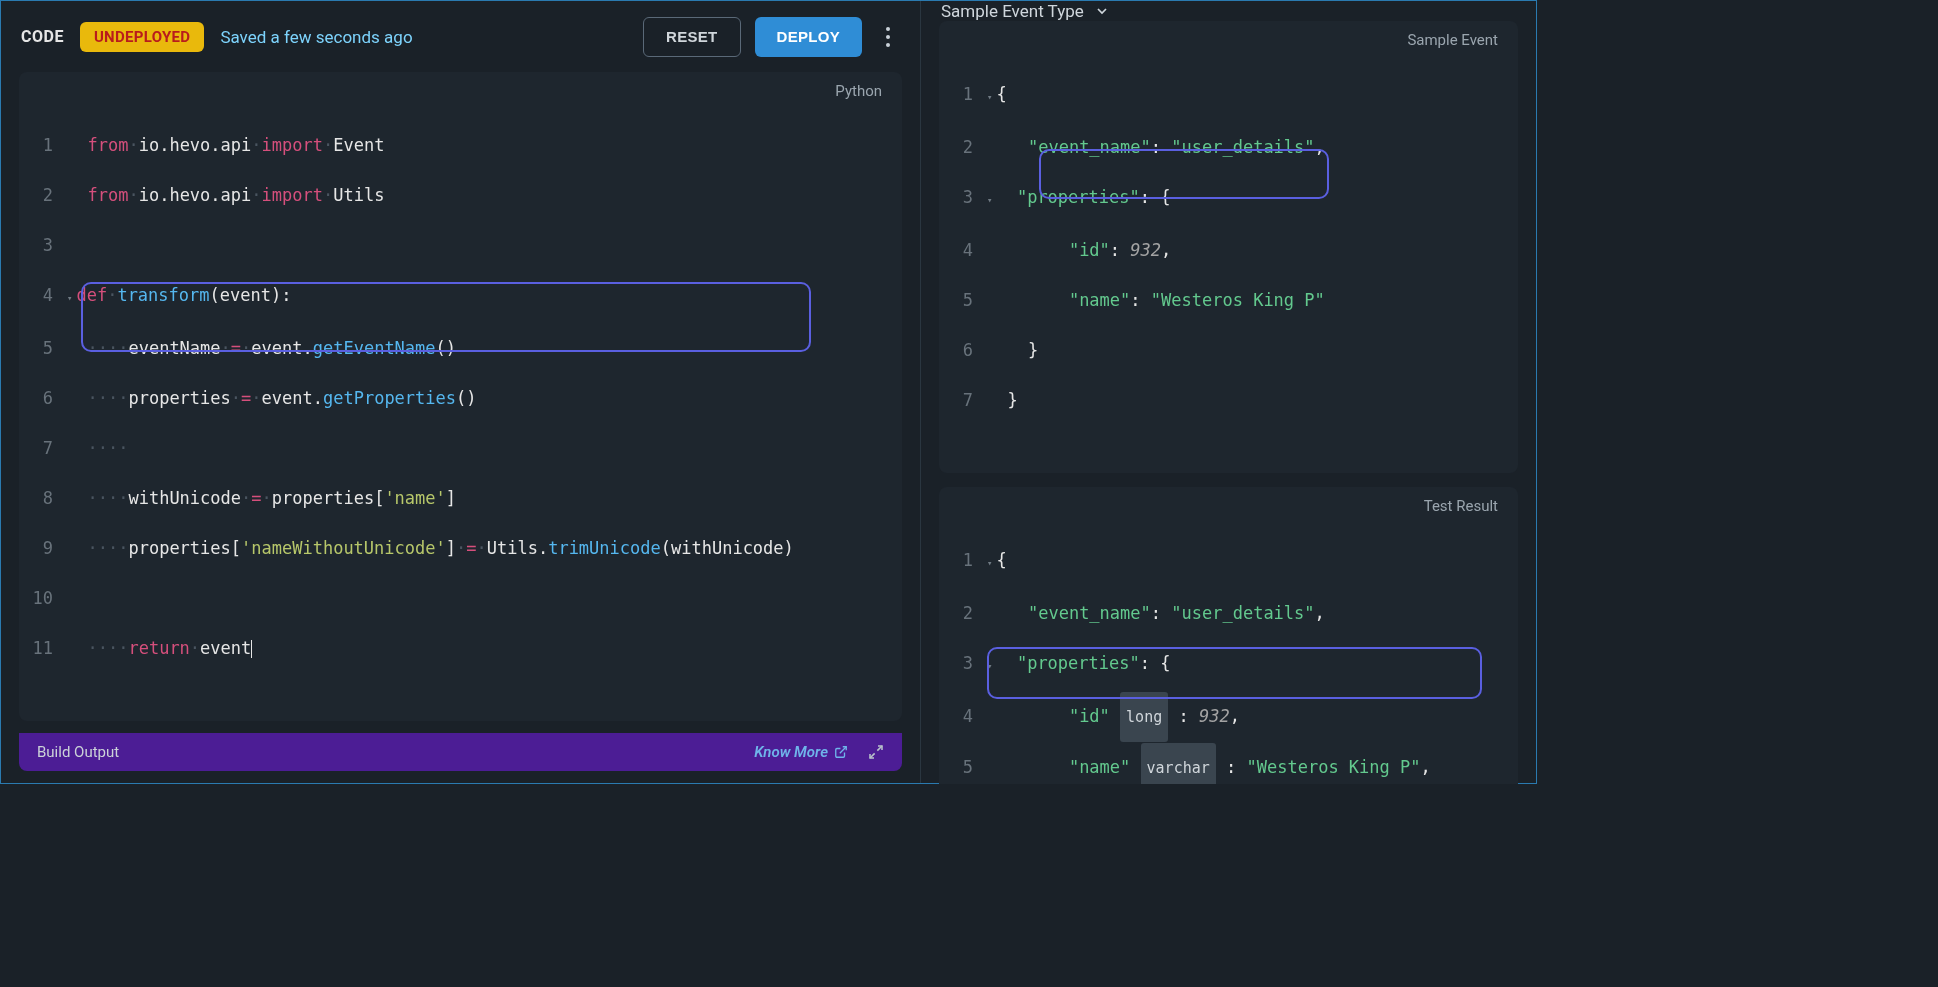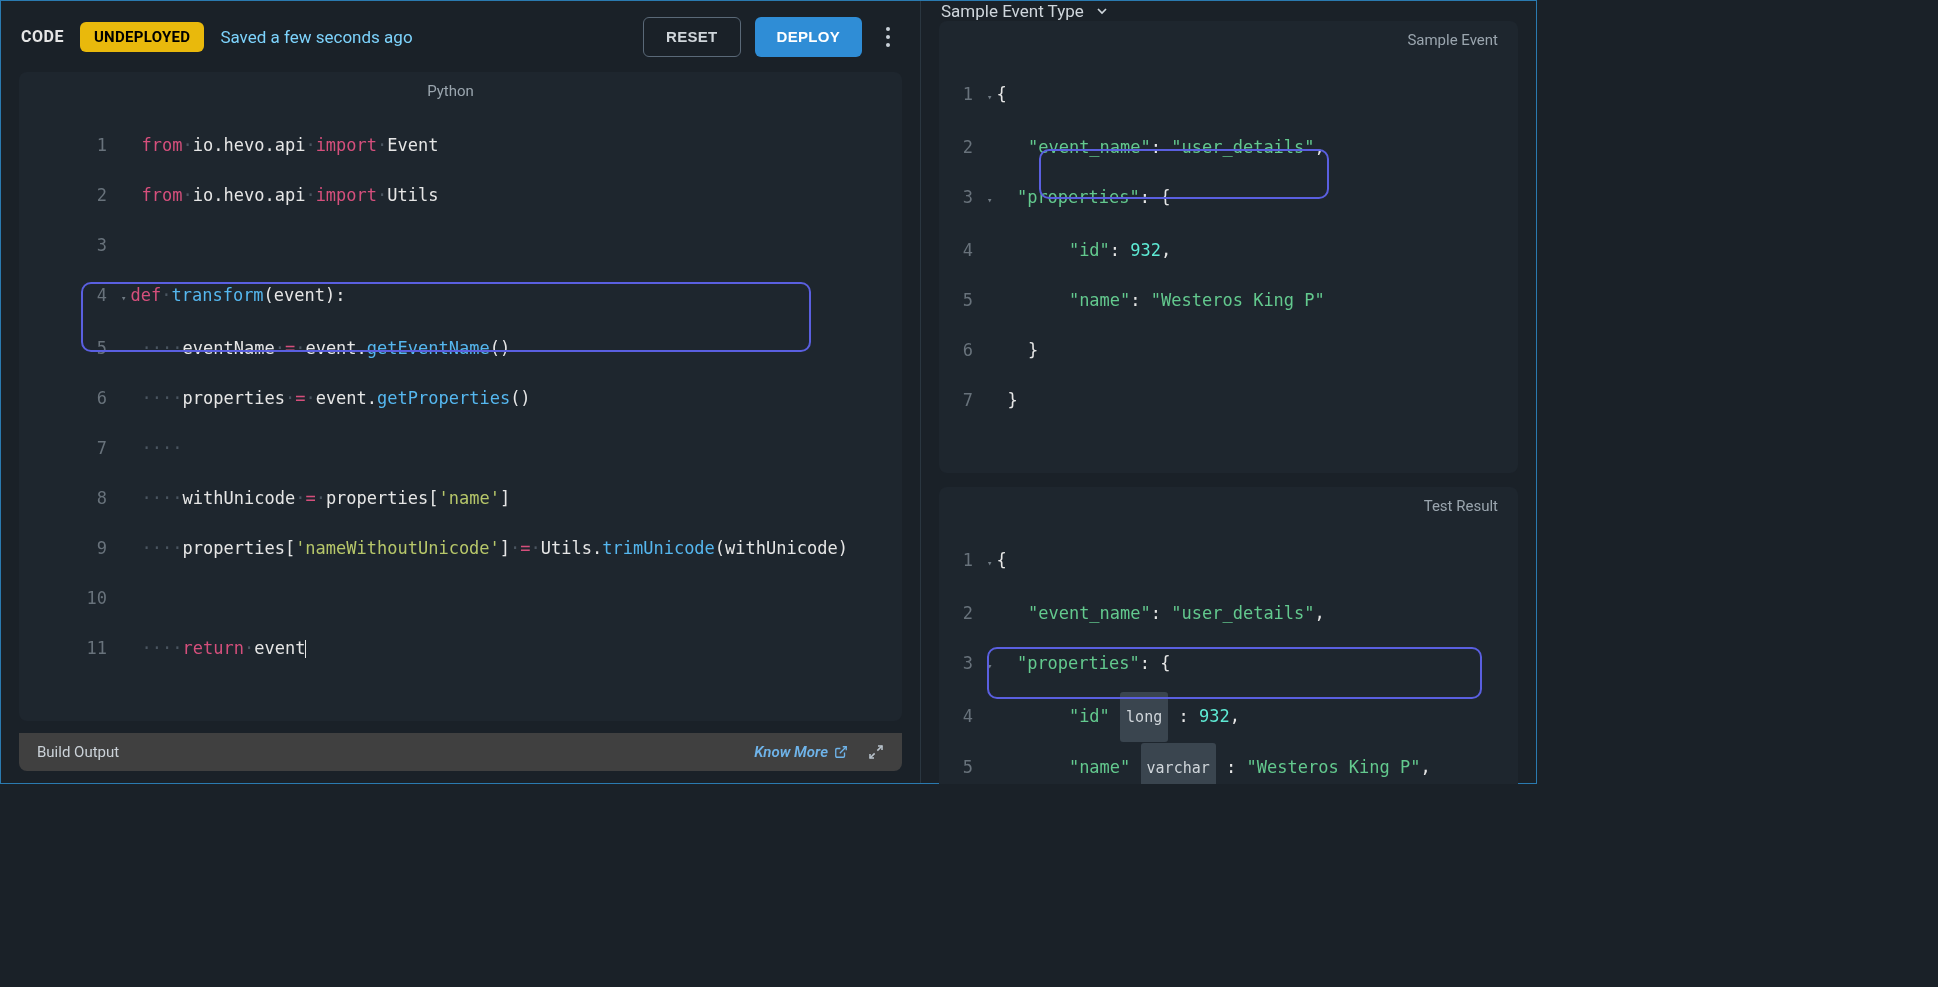--- a/index.html
+++ b/index.html
@@ -4,21 +4,21 @@
 <style>
   * { margin:0; padding:0; box-sizing:border-box; }
   html,body { width:1537px; height:784px; background:#1a2128; font-family:-apple-system,BlinkMacSystemFont,'Segoe UI',Roboto,sans-serif; color:#c9d1d9; overflow:hidden; }
   .app { display:flex; height:784px; width:1537px; border:1px solid #2a7ab0; }
   .left { flex:0 0 920px; display:flex; flex-direction:column; border-right:1px solid #2a3640; }
   .right { flex:1; display:flex; flex-direction:column; }
   .toolbar { height:72px; display:flex; align-items:center; padding:0 20px; gap:16px; }
   .toolbar-l { display:flex; align-items:center; gap:16px; }
   .toolbar-r { margin-left:auto; display:flex; align-items:center; gap:14px; }
   .code-label { font-weight:700; letter-spacing:.5px; color:#e6e6e6; font-size:16px; }
-  .badge { background:#e9b90c; color:#000000; font-weight:700; padding:6px 14px; border-radius:6px; font-size:15px; letter-spacing:.3px; }
+  .badge { background:#e9b90c; color:#b91c1c; font-weight:700; padding:6px 14px; border-radius:6px; font-size:15px; letter-spacing:.3px; }
   .saved { color:#7dd3fc; font-size:17px; }
   .btn { height:40px; padding:0 22px; border-radius:6px; font-weight:700; font-size:15px; letter-spacing:.3px; display:flex; align-items:center; cursor:pointer; border:none; }
   .btn-outline { background:transparent; border:1px solid #5a6978; color:#d0d6db; }
   .btn-primary { background:#2f8dd6; color:#fff; }
   .kebab { width:24px; display:flex; flex-direction:column; gap:4px; align-items:center; justify-content:center; cursor:pointer; }
   .kebab span { width:4px; height:4px; border-radius:50%; background:#c9d1d9; }
   .dropdown { color:#cfd6dc; font-size:17px; display:flex; align-items:center; gap:10px; cursor:pointer; }
   .chev { display:inline-block; }
   .expand-ic { width:20px; height:20px; cursor:pointer; }
 
@@ -32,28 +32,28 @@
 
   .code { font-family:Menlo,Consolas,monospace; font-size:17px; line-height:25px; padding:4px 0 10px 0; white-space:pre; }
   .gut { display:inline-block; width:48px; text-align:right; color:#68727b; padding-right:14px; user-select:none; }
   .fold { color:#6f7a83; font-size:9px; padding-right:4px; }
   .ln { display:block; }
   .dot { color:#4a5560; }
   .kw { color:#d54f7c; }
   .fn { color:#55b7ef; }
   .str { color:#b7c76a; }
   .str2 { color:#63c98e; }
-  .num2 { color:#5eead4; }
+  .num2 { color:#a3a3a3;font-style:italic; }
   .type { background:#3a454f; border-radius:3px; padding:16px 6px; color:#d0d6db; font-size:15px; }
   .plain { color:#e6e6e6; }
 
   .hl-box { position:absolute; border:2px solid #5a5fe0; border-radius:10px; pointer-events:none; }
   .cursor-line { display:inline-block; width:1px; height:18px; background:#e6e6e6; vertical-align:middle; }
 
-  .build-bar { height:38px; background:#404040; margin:0 18px 12px 18px; border-radius:0 0 8px 8px; display:flex; align-items:center; padding:0 18px; color:#cbd2d8; font-size:15px; }
+  .build-bar { height:38px; background:#4c1d95; margin:0 18px 12px 18px; border-radius:0 0 8px 8px; display:flex; align-items:center; padding:0 18px; color:#cbd2d8; font-size:15px; }
   .build-bar .right-links { margin-left:auto; display:flex; align-items:center; gap:20px; }
   .know-more { color:#6fb4ea; font-weight:600; display:flex; align-items:center; gap:6px; cursor:pointer;font-style:italic; }
 
   .left-inner { flex:1; display:flex; flex-direction:column; }
 </style>
 </head>
 <body>
 
 <div class="app">
 
@@ -69,21 +69,21 @@
         <button class="btn btn-primary">DEPLOY</button>
         <div class="kebab">
             <span></span>
             <span></span>
             <span></span>
           </div>
       </div>
     </div>
 
     <div class="left-inner">
-      <div class="panel" style="position:relative;align-items:center;">
+      <div class="panel" style="position:relative;">
         <div class="panel-head">
             <span>Python</span>
           </div>
         <div class="editor code">
 <span class="ln"><span class="gut">1</span>  <span class="kw">from</span><span class="dot">·</span><span class="plain">io.hevo.api</span><span class="dot">·</span><span class="kw">import</span><span class="dot">·</span><span class="plain">Event</span></span>
 <span class="ln"><span class="gut">2</span>  <span class="kw">from</span><span class="dot">·</span><span class="plain">io.hevo.api</span><span class="dot">·</span><span class="kw">import</span><span class="dot">·</span><span class="plain">Utils</span></span>
 <span class="ln"><span class="gut">3</span></span>
 <span class="ln"><span class="gut">4</span><span class="fold">▾</span><span class="kw">def</span><span class="dot">·</span><span class="fn">transform</span><span class="plain">(event):</span></span>
 <span class="ln"><span class="gut">5</span>  <span class="dot">····</span><span class="plain">eventName</span><span class="dot">·</span><span class="kw">=</span><span class="dot">·</span><span class="plain">event.</span><span class="fn">getEventName</span><span class="plain">()</span></span>
 <span class="ln"><span class="gut">6</span>  <span class="dot">····</span><span class="plain">properties</span><span class="dot">·</span><span class="kw">=</span><span class="dot">·</span><span class="plain">event.</span><span class="fn">getProperties</span><span class="plain">()</span></span>

